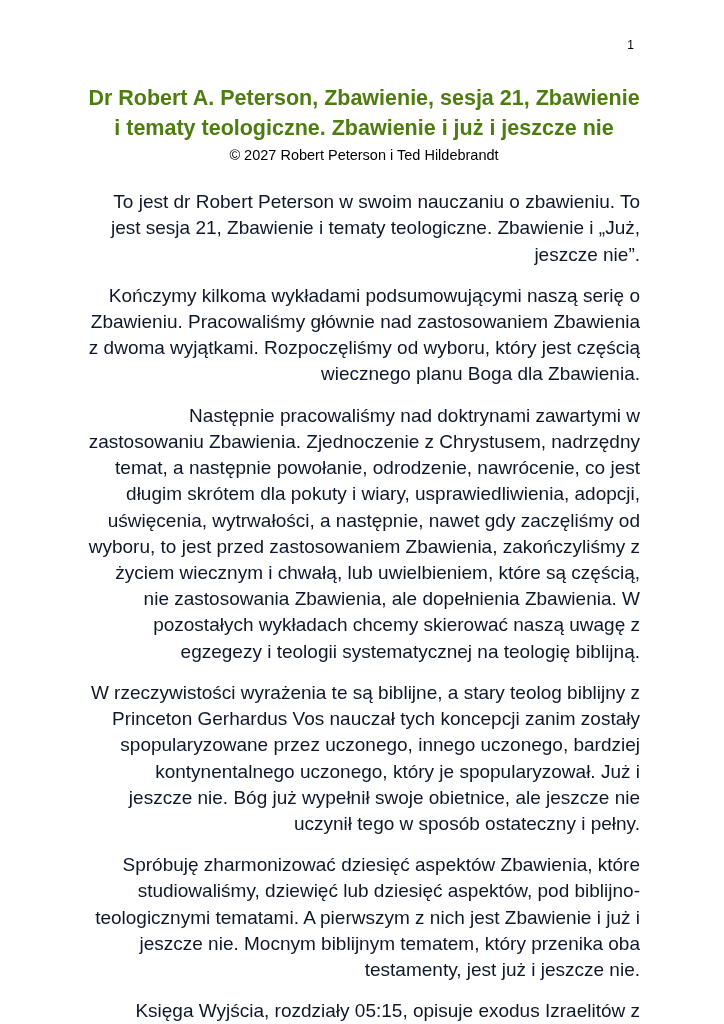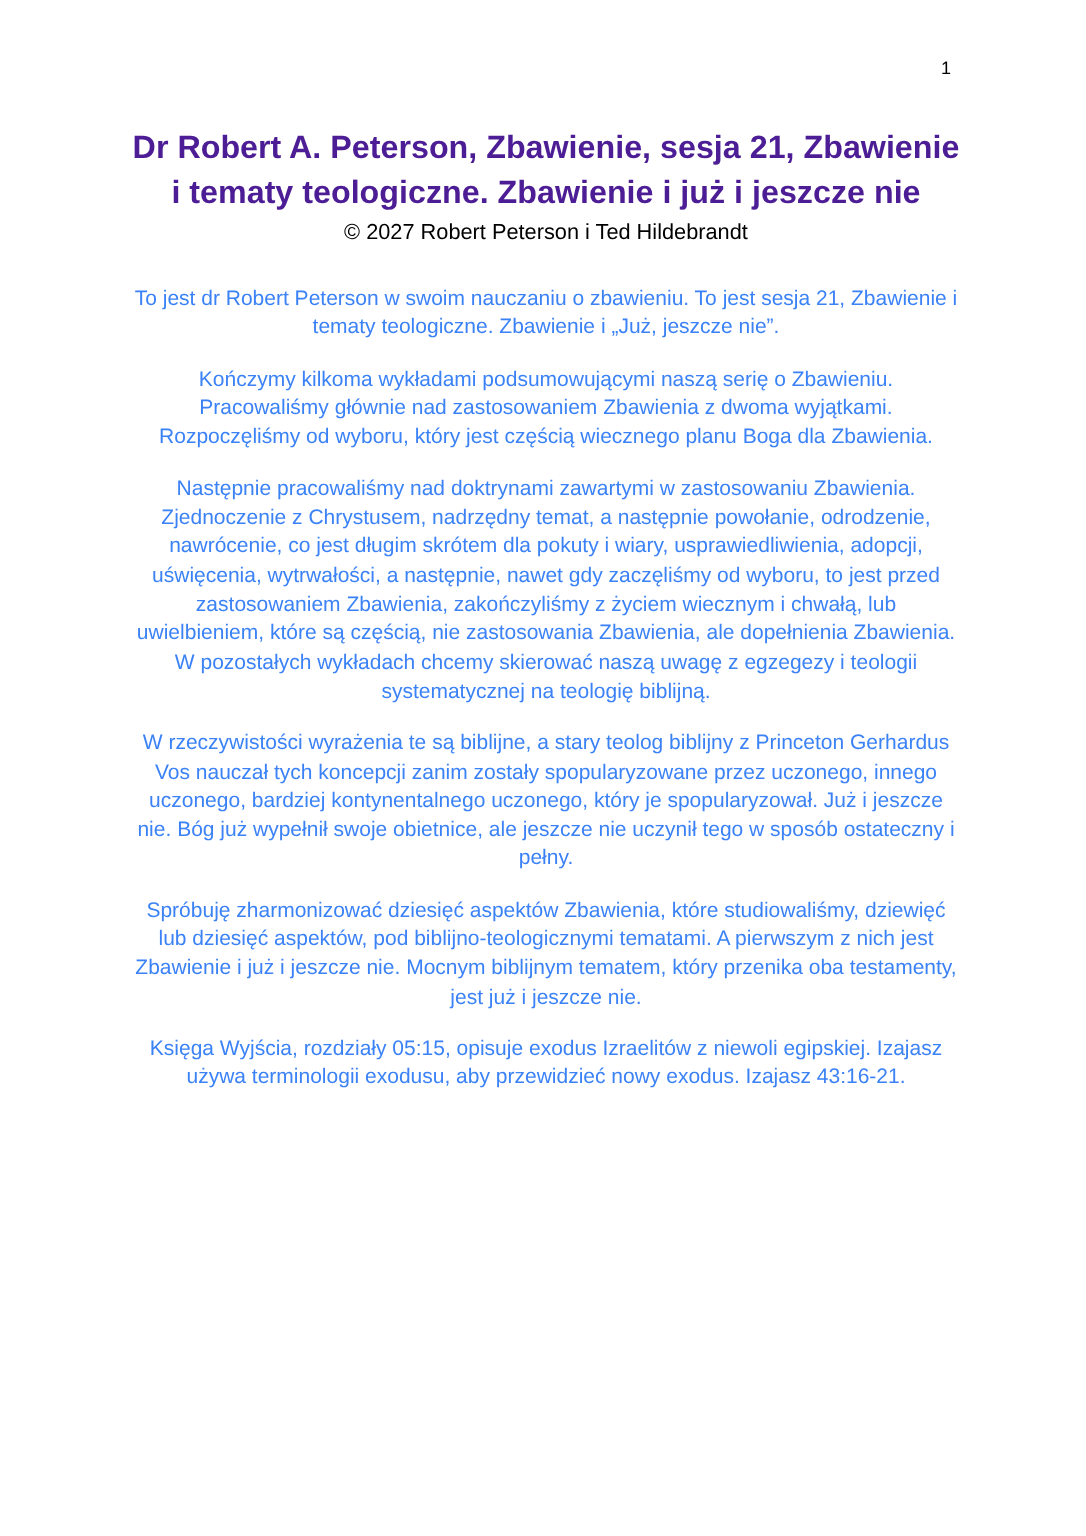--- a/index.html
+++ b/index.html
@@ -28,37 +28,37 @@
     right: 90px;
     font-size: 12px;
     color: #000000;
   }
   .doc-title {
     margin: 46px 0 0 0;
     text-align: center;
     font-weight: bold;
     font-size: 21.5px;
     line-height: 1.38;
-    color: #4c1d95;
+    color: #4d7c0f;
   }
   .copyright {
     margin-top: 3px;
     text-align: center;
     font-size: 14.5px;
     line-height: 1.3;
   }
   .doc-body {
     margin-top: 24px;
   }
   .doc-body p {
     margin: 0 0 15px 0;
-    font-size: 14px;
+    font-size: 19px;
     line-height: 1.38;
-    text-align: center;
-    color: #3b82f6;
+    text-align: right;
+    color: #0f172a;
   }
 </style>
 </head>
 <body>
 
 <div class="page">
 
   <div class="page-number">1</div>
 
   <h1 class="doc-title">Dr Robert A. Peterson, Zbawienie, sesja 21, Zbawienie i tematy teologiczne. Zbawienie i już i jeszcze nie</h1>

